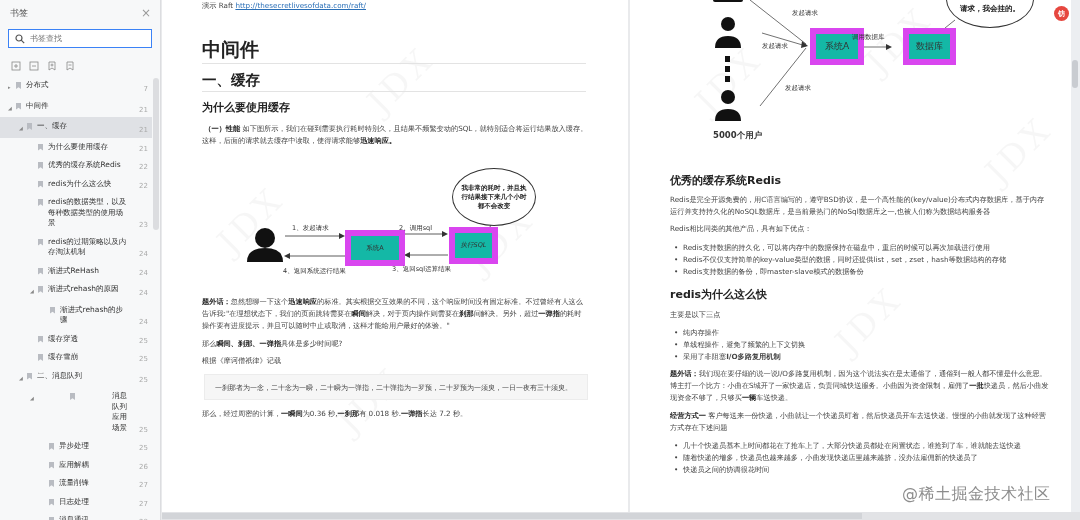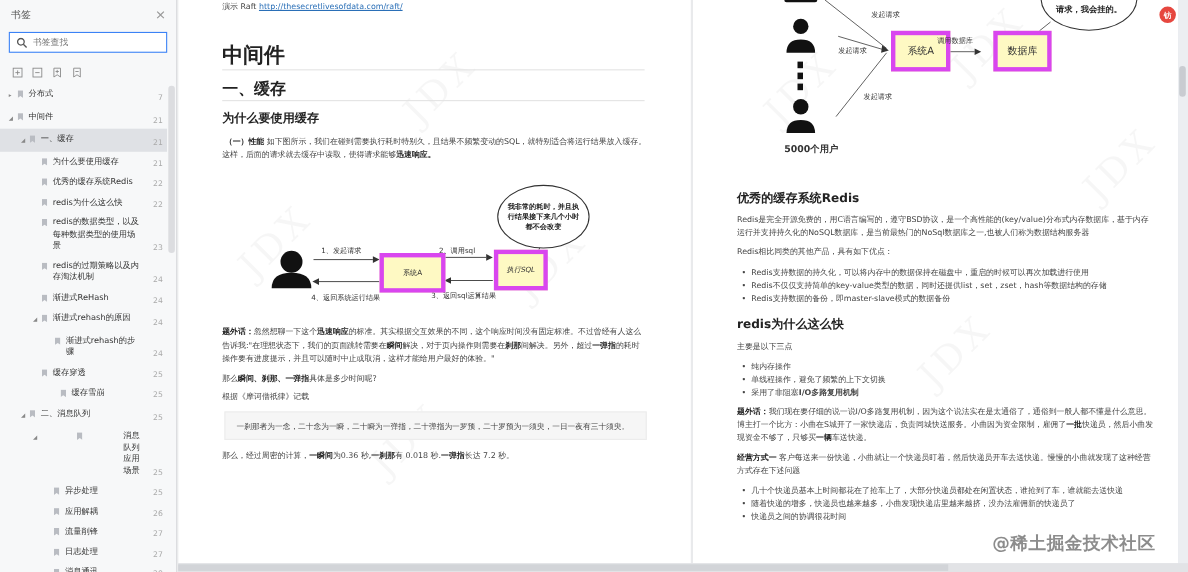--- a/index.html
+++ b/index.html
@@ -37,30 +37,30 @@
   .h1 { position: absolute; font-size: 19px; font-weight: bold; color: #222; }
   .h2 { position: absolute; font-size: 14.5px; font-weight: bold; color: #222; }
   .h3 { position: absolute; font-size: 11px; font-weight: bold; color: #222; }
   .rule { position: absolute; height: 1px; background: #e3e3e3; }
   a.link { color: #2a6fb7; text-decoration: underline; text-align: right; }
   .quote { position: absolute; background: #f6f6f6; border: 1px solid #ececec; font-size: 7px; color: #444; padding: 0 10px; line-height: 26px; }
   ul.bul { position: absolute; list-style: none; font-size: 7.2px; color: #444; line-height: 12px; }
   ul.bul li::before { content: "•"; display: inline-block; width: 9px; margin-left: 4px; color: #444; }
 
   .diagram-label { position: absolute; font-size: 6.5px; color: #333; }
-  .box { position: absolute; border: 4px solid #d946ef; background: #fef9c3; display: flex; align-items: center; justify-content: center; font-size: 6.5px; color: #333; }
+  .box { position: absolute; border: 6px solid #d946ef; background: #14b8a6; display: flex; align-items: center; justify-content: center; font-size: 6.5px; color: #333; }
   .bubble { position: absolute; border: 1px solid #333; background: #fff; border-radius: 50%; display: flex; align-items: center; justify-content: center; text-align: center; font-size: 6.5px; font-weight: bold; color: #222; line-height: 9px; }
 
   .scroll-v { position: absolute; right: 0; top: 0; width: 9px; height: 512px; background: #eceef1; }
   .scroll-v .thumb { position: absolute; left: 1px; top: 60px; width: 6px; height: 28px; background: #c9ccd1; border-radius: 3px; }
   .scroll-h { position: absolute; left: 162px; bottom: 0; width: 918px; height: 8px; background: #e2e3e6; }
   .scroll-h .thumb { position: absolute; left: 0; top: 1px; width: 700px; height: 6px; background: #d2d4d8; }
 
   .badge { position: absolute; left: 1054px; top: 6px; width: 15px; height: 15px; border-radius: 50%; background: #e6473f; color: #fff; font-size: 7px; font-weight: bold; display: flex; align-items: center; justify-content: center; }
-  .community { position: absolute; left: 902px; top: 484px; font-size: 16px; color: rgba(120,120,120,0.85); letter-spacing: 0.5px; font-weight: bold; }
+  .community { position: absolute; left: 902px; top: 484px; font-size: 16px; color: rgba(120,120,120,0.85); letter-spacing: 0.5px; }
 </style>
 </head>
 <body>
 
 <div class="app">
 
   <div class="sidebar">
     <div class="sb-head">
       <span class="sb-title">书签</span>
       <span class="sb-close">×</span>
@@ -159,21 +159,21 @@
           <span class="bm"></span>
           <span class="lbl">渐进式rehash的步骤</span>
           <span class="pg">24</span>
         </div>
         <div class="node" style="padding-left: 30px; padding-right: 22px;">
           <span class="tw"></span>
           <span class="bm"></span>
           <span class="lbl">缓存穿透</span>
           <span class="pg">25</span>
         </div>
-        <div class="node" style="padding-left: 47px; padding-right: 22px;">
+        <div class="node" style="padding-left: 30px; padding-right: 22px;">
           <span class="tw"></span>
           <span class="bm"></span>
           <span class="lbl">缓存雪崩</span>
           <span class="pg">25</span>
         </div>
         <div class="node" style="padding-left: 19px; padding-right: 22px;">
           <span class="tw">◢</span>
           <span class="bm"></span>
           <span class="lbl">二、消息队列</span>
           <span class="pg">25</span>

